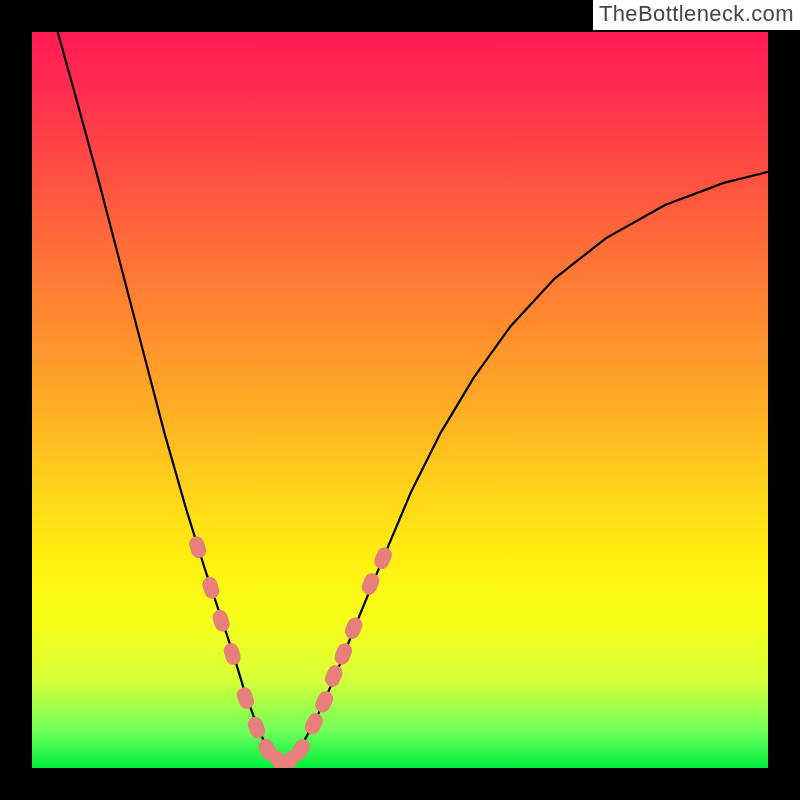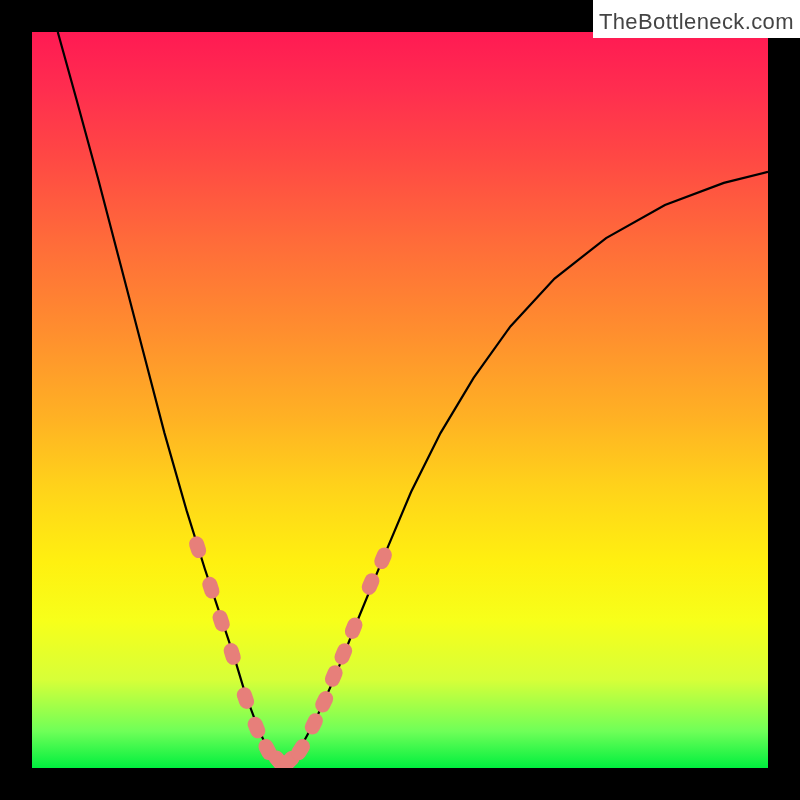--- a/index.html
+++ b/index.html
@@ -34,21 +34,21 @@
       #f7ff1a 80%,
       #d7ff38 88%,
       #6fff58 95%,
       #00ef3e 100%
     );
   }
   .watermark {
     position: absolute;
     top: 0;
     right: 0;
-    padding: 10px 6px 4px 6px;
+    padding: 2px 6px 4px 6px;
     color: #444;
     font-size: 22px;
     font-weight: 500;
     letter-spacing: 0.4px;
     background: #fff;
     line-height: 1.1;
   }
   svg.overlay {
     position: absolute;
     left: 32px;

